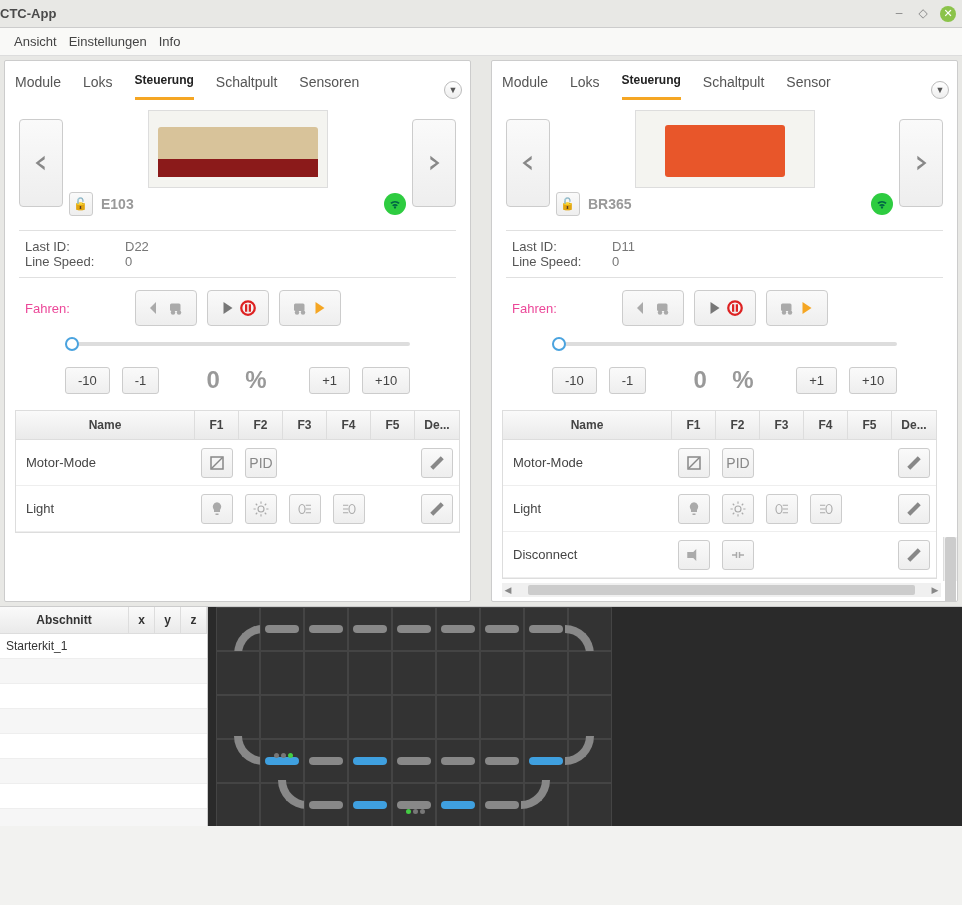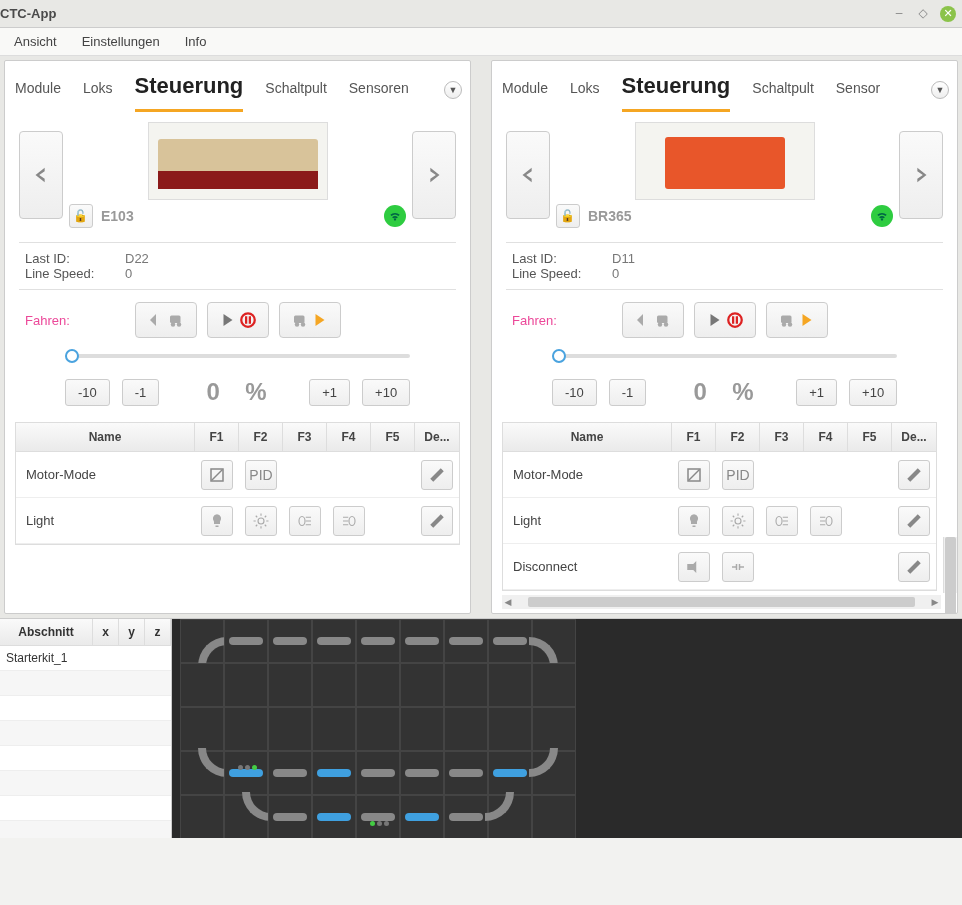--- a/index.html
+++ b/index.html
@@ -2,27 +2,27 @@
 <html><head>
 <meta charset="utf-8">
 <style>
 * { box-sizing: border-box; margin: 0; padding: 0; }
 body { font-family: sans-serif; font-size: 13px; background: #f2f2f0; color: #333; width: 962px; }
 .titlebar { display: flex; align-items: center; justify-content: flex-start; height: 28px; background: #e8e8e5; border-bottom: 1px solid #ccc; position: relative; }
 .titlebar .title { font-weight: bold; font-size: 13px; color: #4a4a4a; }
 .titlebar .winbtns { position: absolute; right: 6px; display: flex; gap: 10px; }
 .winbtn { width: 14px; height: 14px; display: flex; align-items: center; justify-content: center; font-size: 12px; color: #888; cursor: pointer; }
 .winbtn.close { width: 16px; height: 16px; border-radius: 50%; background: #8bc34a; color: #fff; font-size: 11px; }
-.menubar { display: flex; gap: 25px; padding: 6px 14px; background: #f9f9f7; border-bottom: 1px solid #ddd; font-size: 13px; color: #444; }
+.menubar { display: flex; gap: 12px; padding: 6px 14px; background: #f9f9f7; border-bottom: 1px solid #ddd; font-size: 13px; color: #444; }
 .menubar span { cursor: pointer; }
 .panels { display: flex; gap: 20px; padding: 4px; background: #e8e8e5; }
 .panel { flex: 1; background: #fff; border: 1px solid #ccc; border-radius: 2px; overflow: hidden; position: relative; }
 .tabs { display: flex; align-items: center; padding: 12px 10px 0 10px; gap: 22px; font-size: 14px; color: #555; position: relative; }
 .tab { cursor: pointer; padding-bottom: 10px; white-space: nowrap; }
-.tab.active { font-weight: bold; font-size: 22px; color: #222; border-bottom: 3px solid #f5a623; }
+.tab.active { font-weight: bold; font-size: 12px; color: #222; border-bottom: 3px solid #f5a623; }
 .tab-drop { position: absolute; right: 8px; top: 20px; width: 18px; height: 18px; border: 1px solid #bbb; border-radius: 50%; display: flex; align-items: center; justify-content: center; font-size: 9px; background: linear-gradient(#fff,#eee); cursor: pointer; }
 .loco-select { display: flex; align-items: center; justify-content: space-between; padding: 10px 14px; }
 .navbtn { width: 44px; height: 88px; border: 1px solid #ccc; border-radius: 4px; background: linear-gradient(#fafafa,#eee); display: flex; align-items: center; justify-content: center; cursor: pointer; }
 .navbtn svg { width: 22px; height: 36px; fill: #888; }
 .loco-center { flex: 1; display: flex; flex-direction: column; align-items: center; gap: 4px; }
 .loco-img { width: 180px; height: 78px; background: #f4f4f0; border: 1px solid #ddd; display: flex; align-items: flex-end; justify-content: center; position: relative; }
 .loco-img.orange::after { content: ""; position: absolute; width: 120px; height: 52px; background: #e8562a; bottom: 10px; border-radius: 3px; }
 .loco-img.beige::after { content: ""; position: absolute; width: 160px; height: 50px; background: #d8c39a; bottom: 10px; border-radius: 3px; }
 .loco-img.beige::before { content: ""; position: absolute; width: 160px; height: 18px; background: #8b1a1a; bottom: 10px; z-index: 1; }
 .loco-label { display: flex; align-items: center; gap: 8px; width: 100%; padding: 0 6px; }
@@ -58,21 +58,21 @@
 .ftable .row .cf { width: 44px; display: flex; justify-content: center; }
 .ftable .row .cde { width: 44px; display: flex; justify-content: center; }
 .iconbtn { width: 32px; height: 30px; border: 1px solid #ccc; border-radius: 3px; background: linear-gradient(#fafafa,#eee); display: flex; align-items: center; justify-content: center; cursor: pointer; font-size: 14px; color: #888; }
 .iconbtn svg { width: 18px; height: 18px; }
 .scrollbar-v { position: absolute; right: 0; top: 476px; bottom: 20px; width: 14px; background: #f0f0f0; border-left: 1px solid #ddd; }
 .scrollbar-v .thumb { position: absolute; top: 0; left: 1px; right: 1px; height: 110px; background: #ccc; border-radius: 2px; }
 .scrollbar-h { position: absolute; bottom: 4px; left: 10px; right: 16px; height: 14px; background: #f0f0f0; display: flex; align-items: center; }
 .scrollbar-h .thumb { height: 10px; background: #ccc; border-radius: 2px; flex: 1; margin: 0 14px; }
 .scrollbar-h .arr { width: 12px; text-align: center; font-size: 9px; color: #888; }
 .bottom { display: flex; height: 220px; background: #fff; border-top: 1px solid #ccc; }
-.btable { width: 172px; border-right: 1px solid #ccc; }
+.btable { width: 208px; border-right: 1px solid #ccc; }
 .btable .hdr { display: flex; background: linear-gradient(#fafafa,#eaeaea); border-bottom: 1px solid #ddd; }
 .btable .hdr div { padding: 6px 4px; font-weight: bold; font-size: 12px; border-right: 1px solid #ddd; text-align: center; }
 .btable .hdr .cab { flex: 1; }
 .btable .hdr .cx { width: 26px; }
 .btable .row { display: flex; border-bottom: 1px solid #eee; }
 .btable .row div { padding: 5px 6px; font-size: 12px; }
 .btable .row .cab { flex: 1; }
 .btable .row.alt { background: #f6f6f6; }
 .track { flex: 1; background: #2a2a2a; position: relative; overflow: hidden; }
 .track-grid { display: grid; grid-template-columns: repeat(10, 44px); grid-template-rows: repeat(5, 44px); gap: 0; position: absolute; left: 8px; top: 0; }

